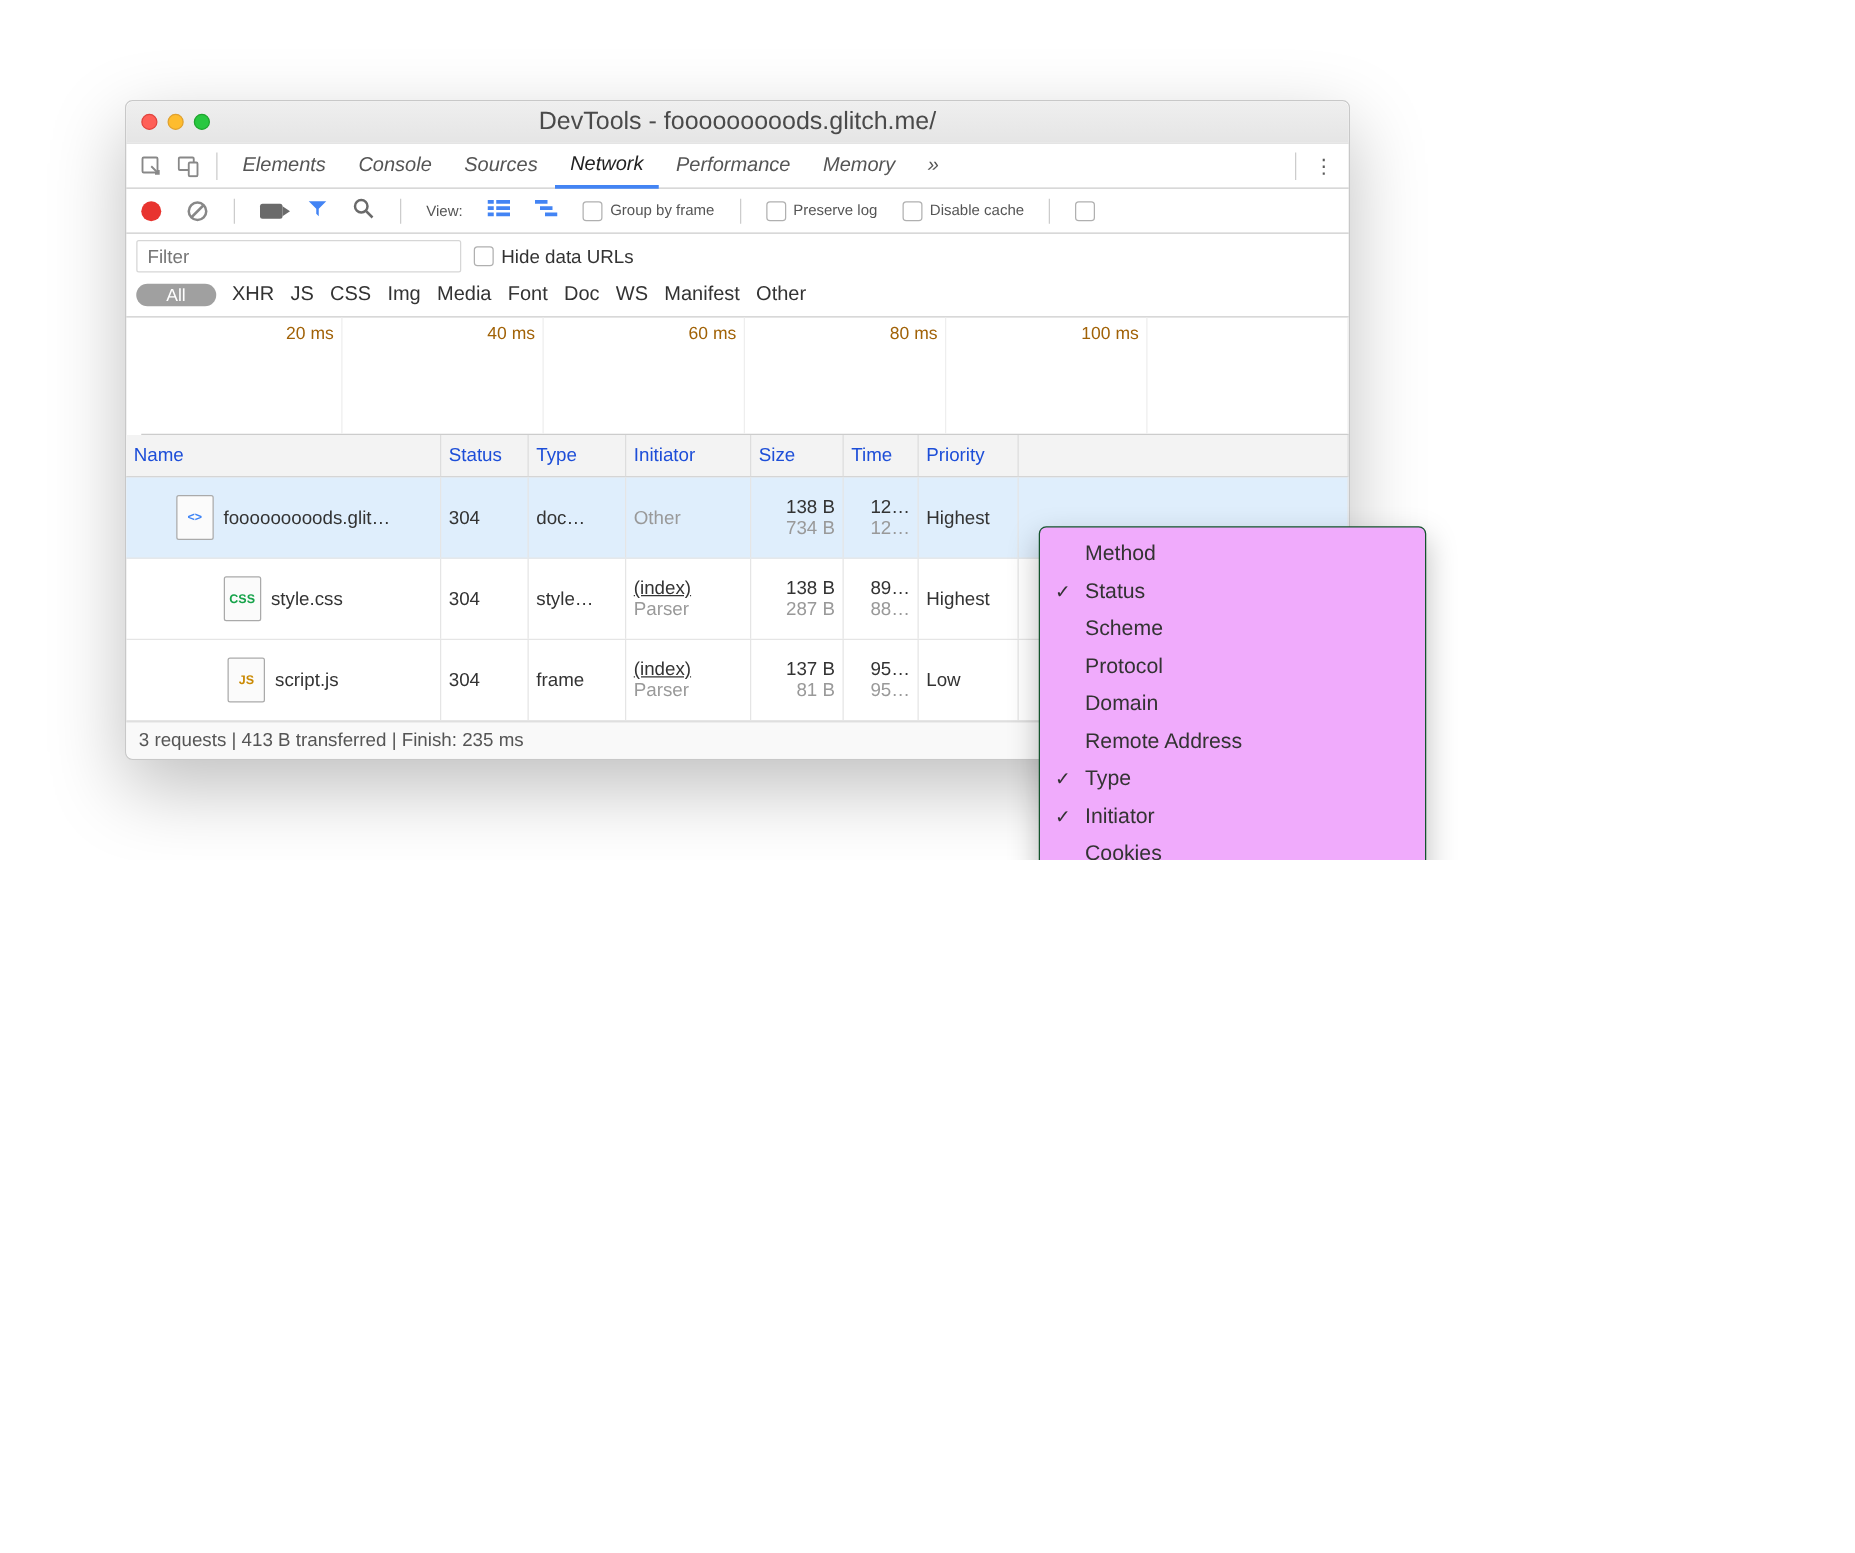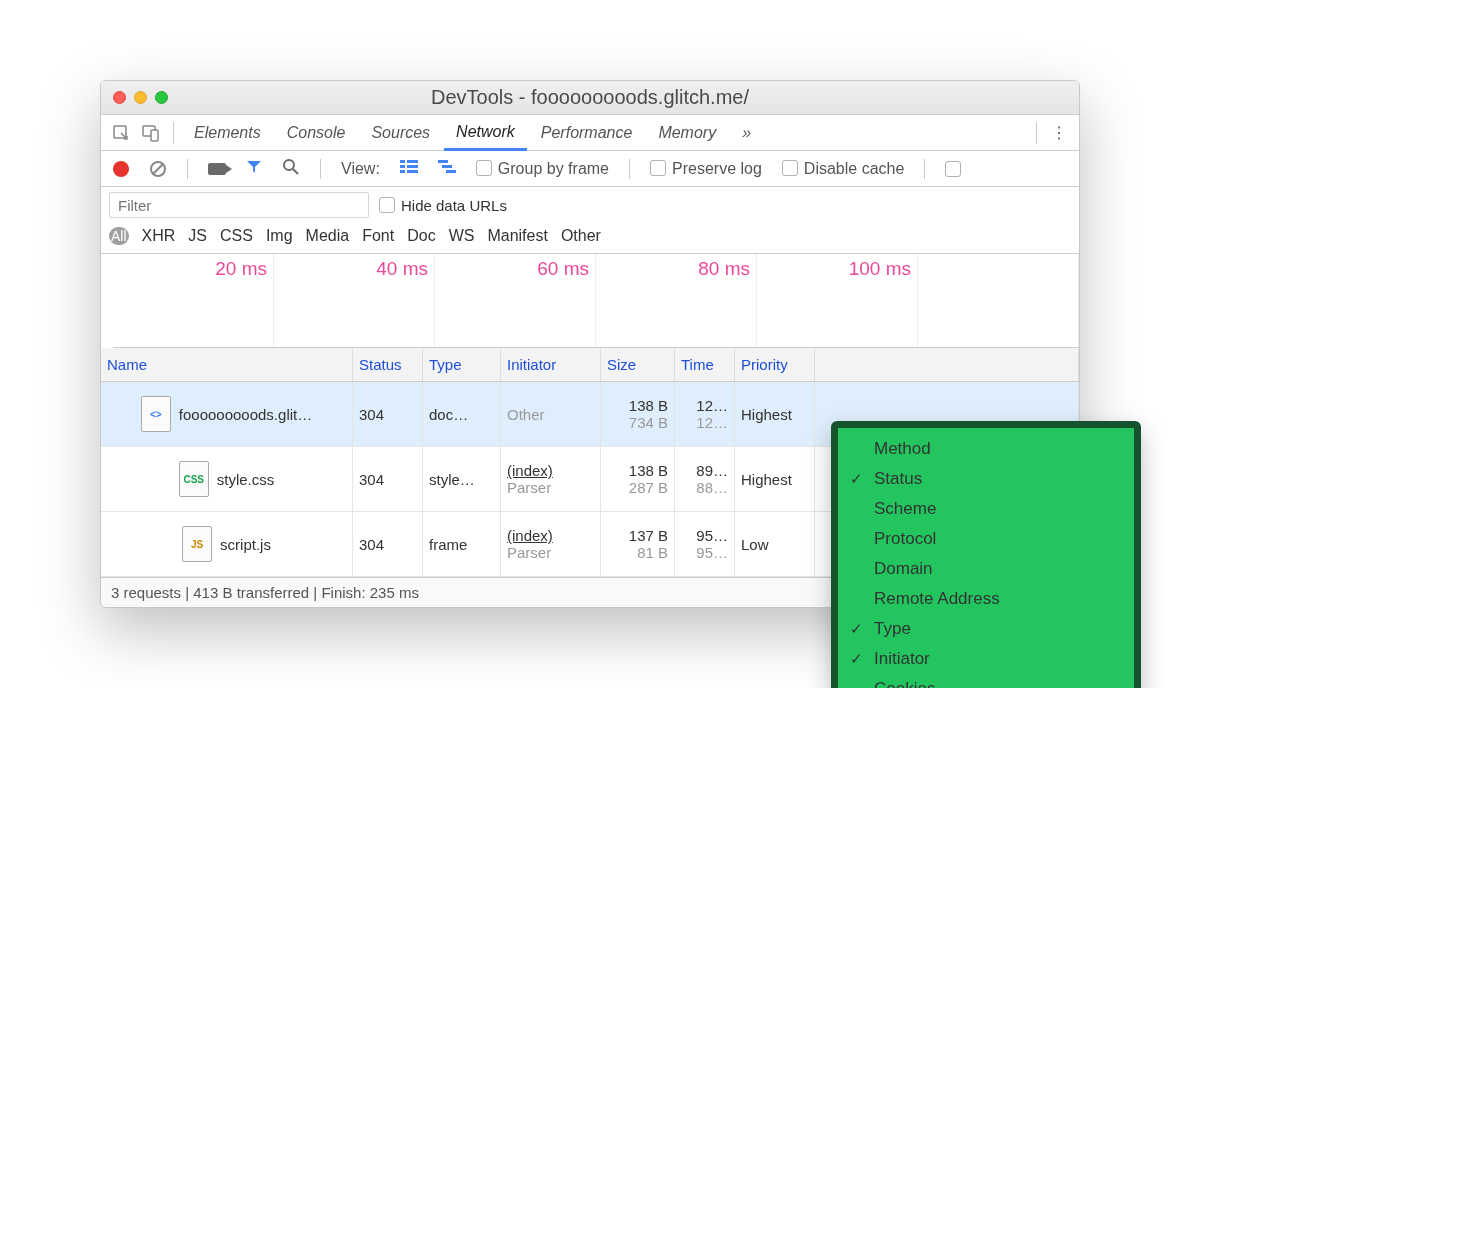--- a/index.html
+++ b/index.html
@@ -51,21 +51,21 @@
 .tab-btn.active { color: #222; font-weight: 500; border-bottom: 3px solid #4384f4; margin-bottom: -1px; }
 .exp { margin-left: auto; }
 .kebab { padding: 0 10px; }
 .toolbar-net {
   height: 36px;
   display: flex;
   align-items: center;
   gap: 20px;
   padding: 0 12px;
   border-bottom: 1px solid #ccc;
-  font-size: 16px;
+  font-size: 12px;
   color: #555;
   overflow: hidden;
 }
 .rec-dot { width: 16px; height: 16px; background: #e8342f; border-radius: 50%; }
 .toolbar-net .nosym { width: 18px; height: 18px; position: relative; }
 .nosym svg { stroke: #888; }
 .cam { width: 18px; height: 12px; position: relative; }
 .cam::before { content: ''; position: absolute; inset: 0; background: #6a6a6a; border-radius: 2px; }
 .cam::after { content: ''; position: absolute; right: -6px; top: 2px; border-left: 6px solid #6a6a6a; border-top: 4px solid transparent; border-bottom: 4px solid transparent; }
 .funnel svg { fill: #4384f4; }
@@ -89,28 +89,28 @@
   color: #777;
 }
 .type-filters {
   display: flex;
   align-items: center;
   gap: 13px;
   padding: 4px 8px 8px;
   font-size: 16px;
   border-bottom: 1px solid #ccc;
 }
-.type-filters .pill { background: #a0a0a0; color: #fff; padding: 1px 2px; border-radius: 10px; font-size: 14px; }
+.type-filters .pill { background: #a0a0a0; color: #fff; padding: 1px 24px; border-radius: 10px; font-size: 14px; }
 .tf { color: #333; cursor: pointer; }
 .timeline {
   height: 94px;
   display: flex;
   border-bottom: 1px solid #ccc;
-  font-size: 19px;
-  color: #ec4899;
+  font-size: 14px;
+  color: #a16207;
   margin-left: 12px;
 }
 .timeline .cell { flex: 1; text-align: right; padding: 4px 6px 0 0; border-right: 1px solid #eee; }
 .grid-head {
   display: grid;
   grid-template-columns: 252px 70px 78px 100px 74px 60px 80px 1fr;
   background: #f3f3f3;
   border-bottom: 1px solid #ccc;
   font-size: 15px;
   color: #1d4ed8;
@@ -140,22 +140,22 @@
   font-size: 15px;
   color: #555;
   background: #f9f9f9;
   border-radius: 0 0 6px 6px;
 }
 .ctx-menu {
   position: absolute;
   top: 340px;
   left: 730px;
   width: 310px;
-  background: #22c55e;
-  border: 7px solid #14532d;
+  background: #f0abfc;
+  border: 1px solid #14532d;
   border-radius: 6px;
   box-shadow: 0 10px 24px rgba(0,0,0,0.25);
   padding: 6px 0;
   font-size: 17px;
   z-index: 10;
 }
 .ctx-item {
   display: flex;
   align-items: center;
   height: 30px;

